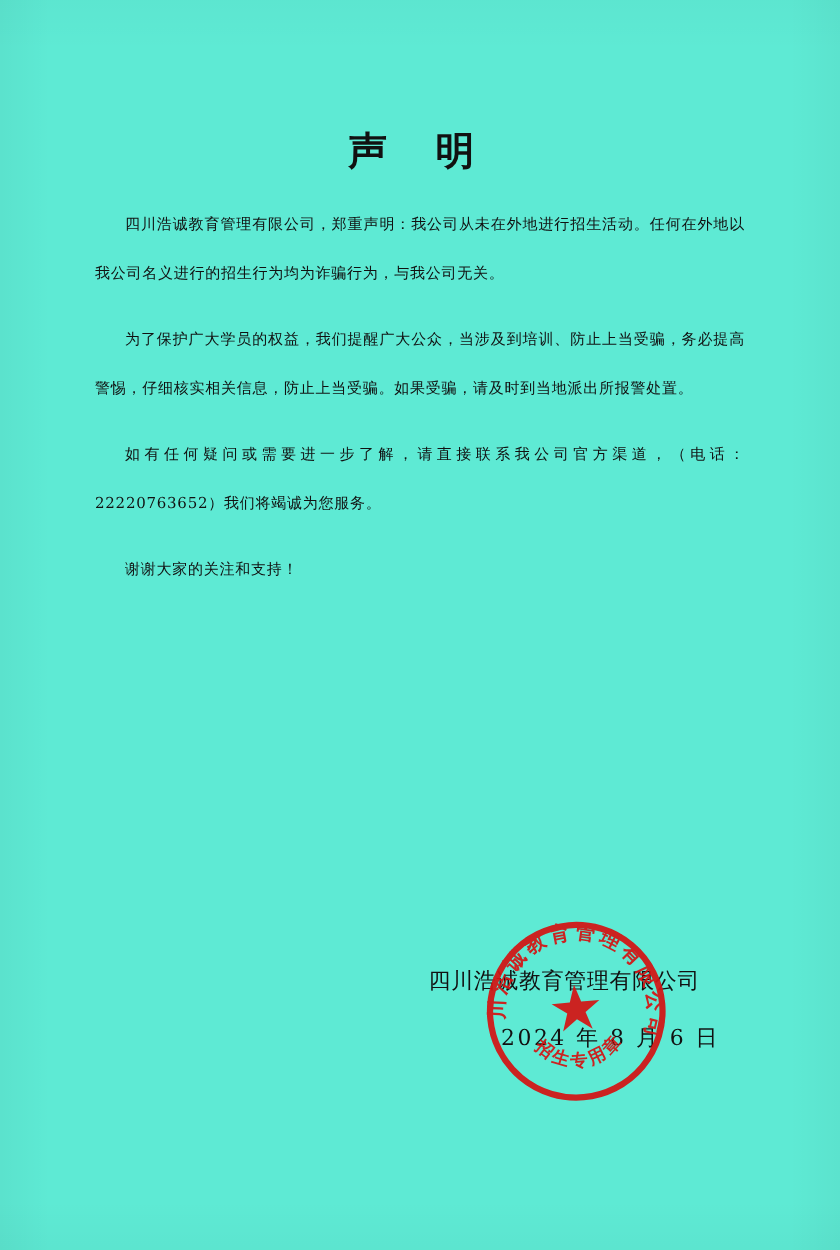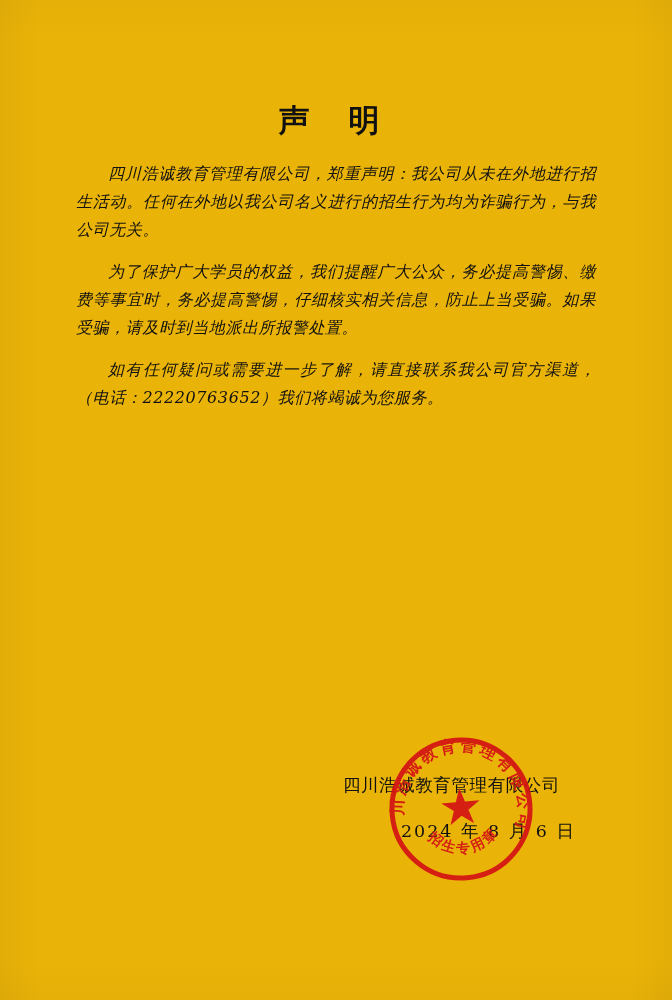--- a/index.html
+++ b/index.html
@@ -11,21 +11,21 @@
     width: 672px;
     height: 1000px;
     position: relative;
     font-family: "DejaVu Serif", "Liberation Serif", serif;
     color: #0a0a0a;
     overflow: hidden;
   }
   .page {
     position: absolute;
     inset: 0;
-    background: #eab308;
+    background: #5eead4;
   }
   
   .page::before {
     content: "";
     position: absolute;
     inset: 0;
     background:
       linear-gradient(to right, rgba(0,0,0,0.035), rgba(0,0,0,0) 6%, rgba(0,0,0,0) 94%, rgba(0,0,0,0.03)),
       linear-gradient(to bottom, rgba(0,0,0,0.02), rgba(0,0,0,0) 4%, rgba(0,0,0,0) 96%, rgba(0,0,0,0.025));
     pointer-events: none;
@@ -42,28 +42,27 @@
     color: #111;
     font-family: "DejaVu Serif", "Liberation Serif", serif;
   }
   .body-wrap {
     position: absolute;
     top: 160px;
     left: 76px;
     width: 520px;
   }
   .para {
-    font-size: 16px;
-    line-height: 28px;
+    font-size: 12px;
+    line-height: 39px;
     text-indent: 2em;
     text-align: justify;
     margin: 0 0 14px 0;
     color: #111;
     letter-spacing: 0.6px;
-    font-style: italic;
   }
   .sign-block {
     position: absolute;
     right: 96px;
     top: 768px;
     text-align: left;
     font-size: 17.5px;
     line-height: 34px;
     letter-spacing: 0.6px;
     color: #111;
@@ -95,22 +94,23 @@
 </style>
 </head>
 <body>
 
 <div class="page">
 
   <div class="doc-title">声 明</div>
 
   <div class="body-wrap">
     <p class="para">四川浩诚教育管理有限公司，郑重声明：我公司从未在外地进行招生活动。任何在外地以我公司名义进行的招生行为均为诈骗行为，与我公司无关。</p>
-    <p class="para">为了保护广大学员的权益，我们提醒广大公众，务必提高警惕、缴费等事宜时，务必提高警惕，仔细核实相关信息，防止上当受骗。如果受骗，请及时到当地派出所报警处置。</p>
+    <p class="para">为了保护广大学员的权益，我们提醒广大公众，当涉及到培训、防止上当受骗，务必提高警惕，仔细核实相关信息，防止上当受骗。如果受骗，请及时到当地派出所报警处置。</p>
     <p class="para">如有任何疑问或需要进一步了解，请直接联系我公司官方渠道，（电话：22220763652）我们将竭诚为您服务。</p>
+    <p class="para">谢谢大家的关注和支持！</p>
   </div>
 
   <div class="sign-block">
     <div class="sign-line">四川浩诚教育管理有限公司</div>
     <div class="sign-line sign-date">2024 年 8 月 6 日</div>
   </div>
 
   <div class="seal">
     <svg width="162" height="162" viewBox="0 0 162 162" xmlns="http://www.w3.org/2000/svg">
       <defs>

